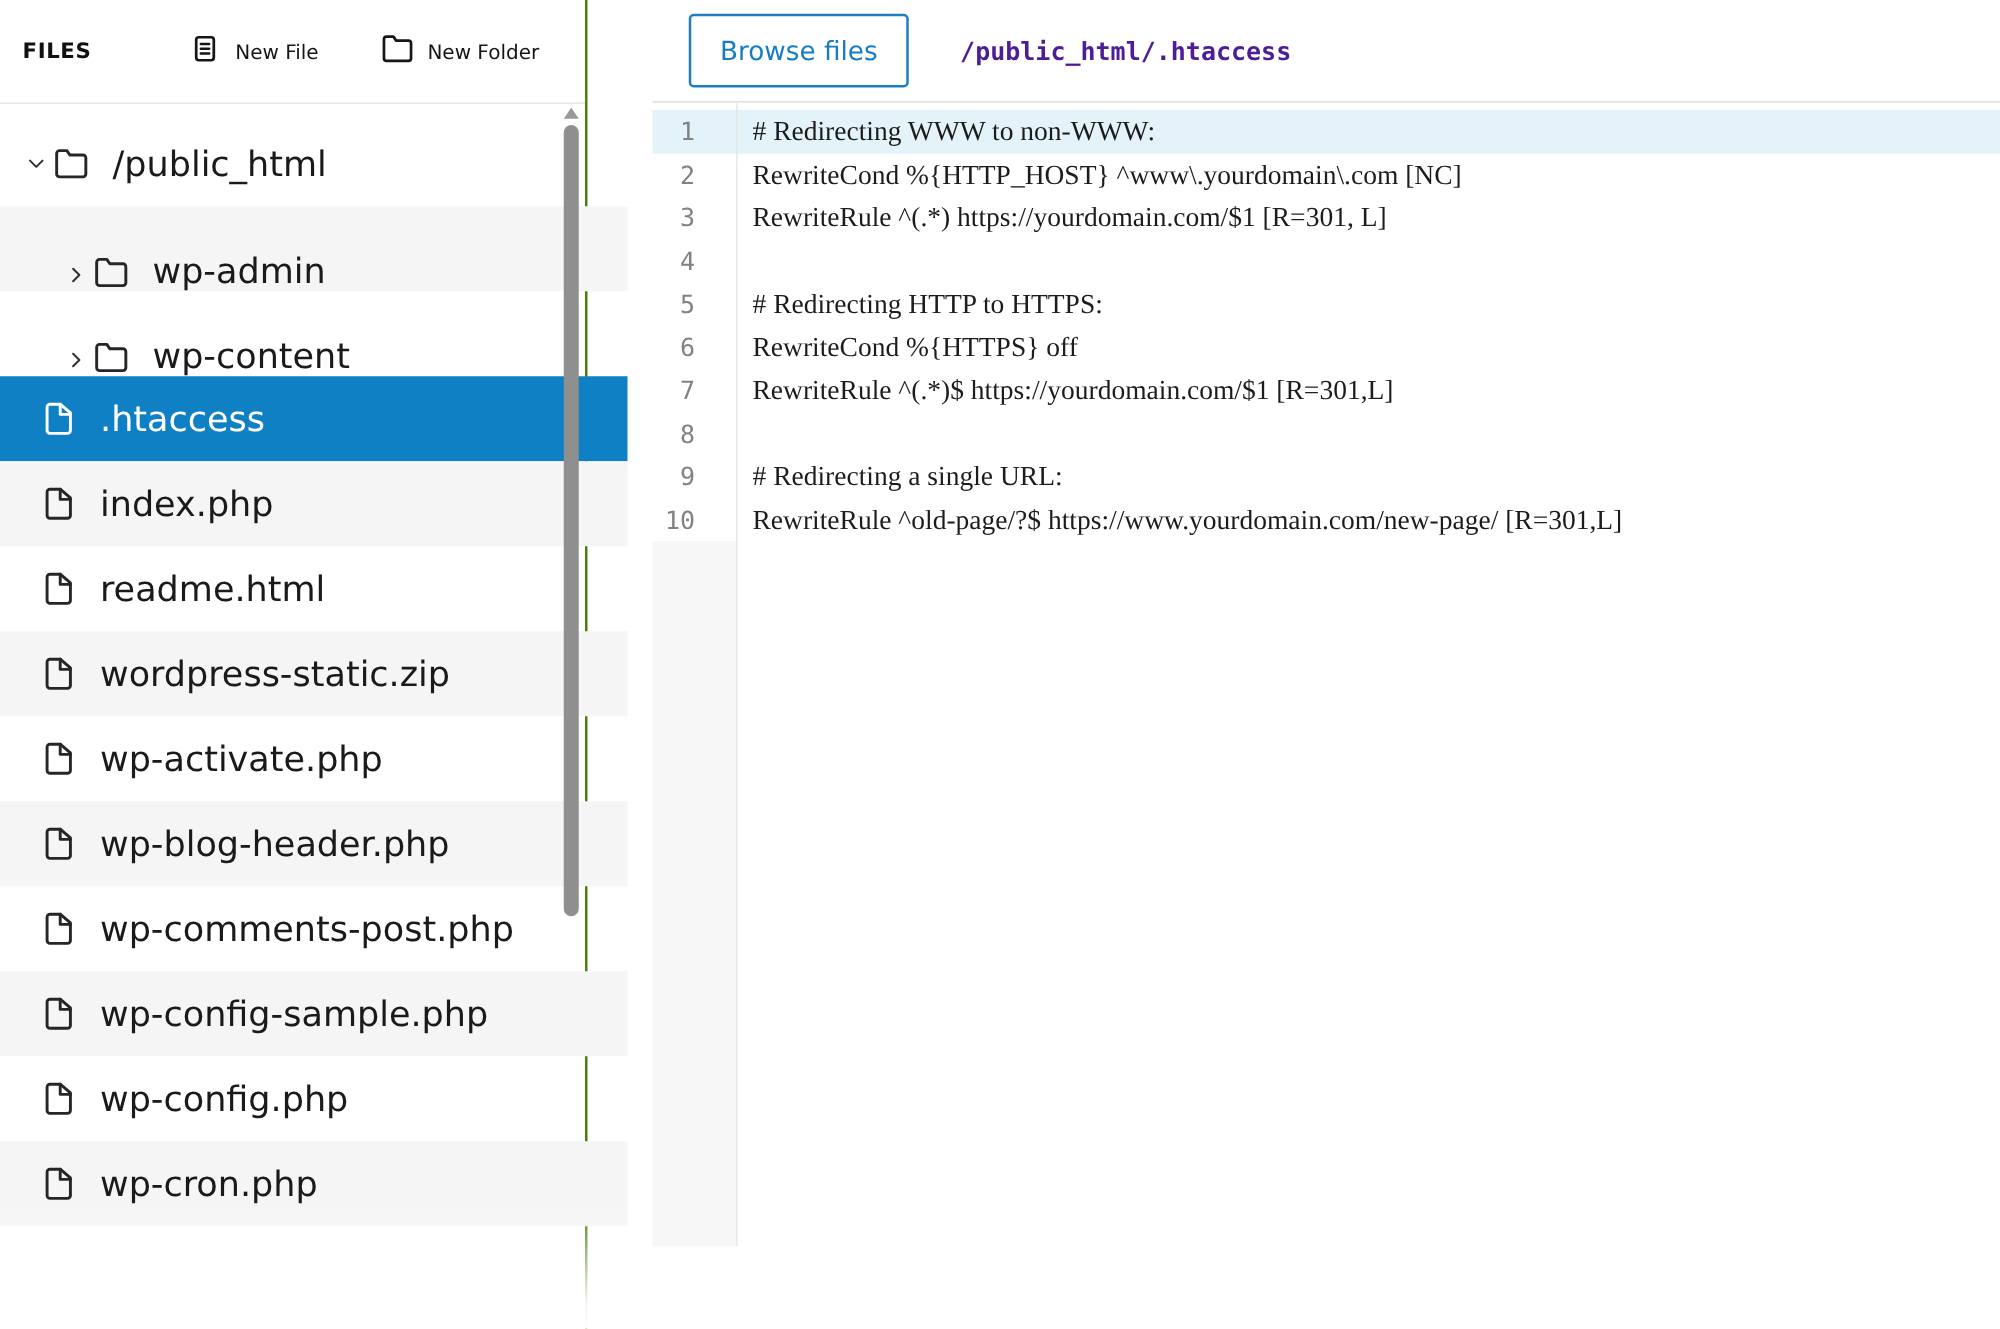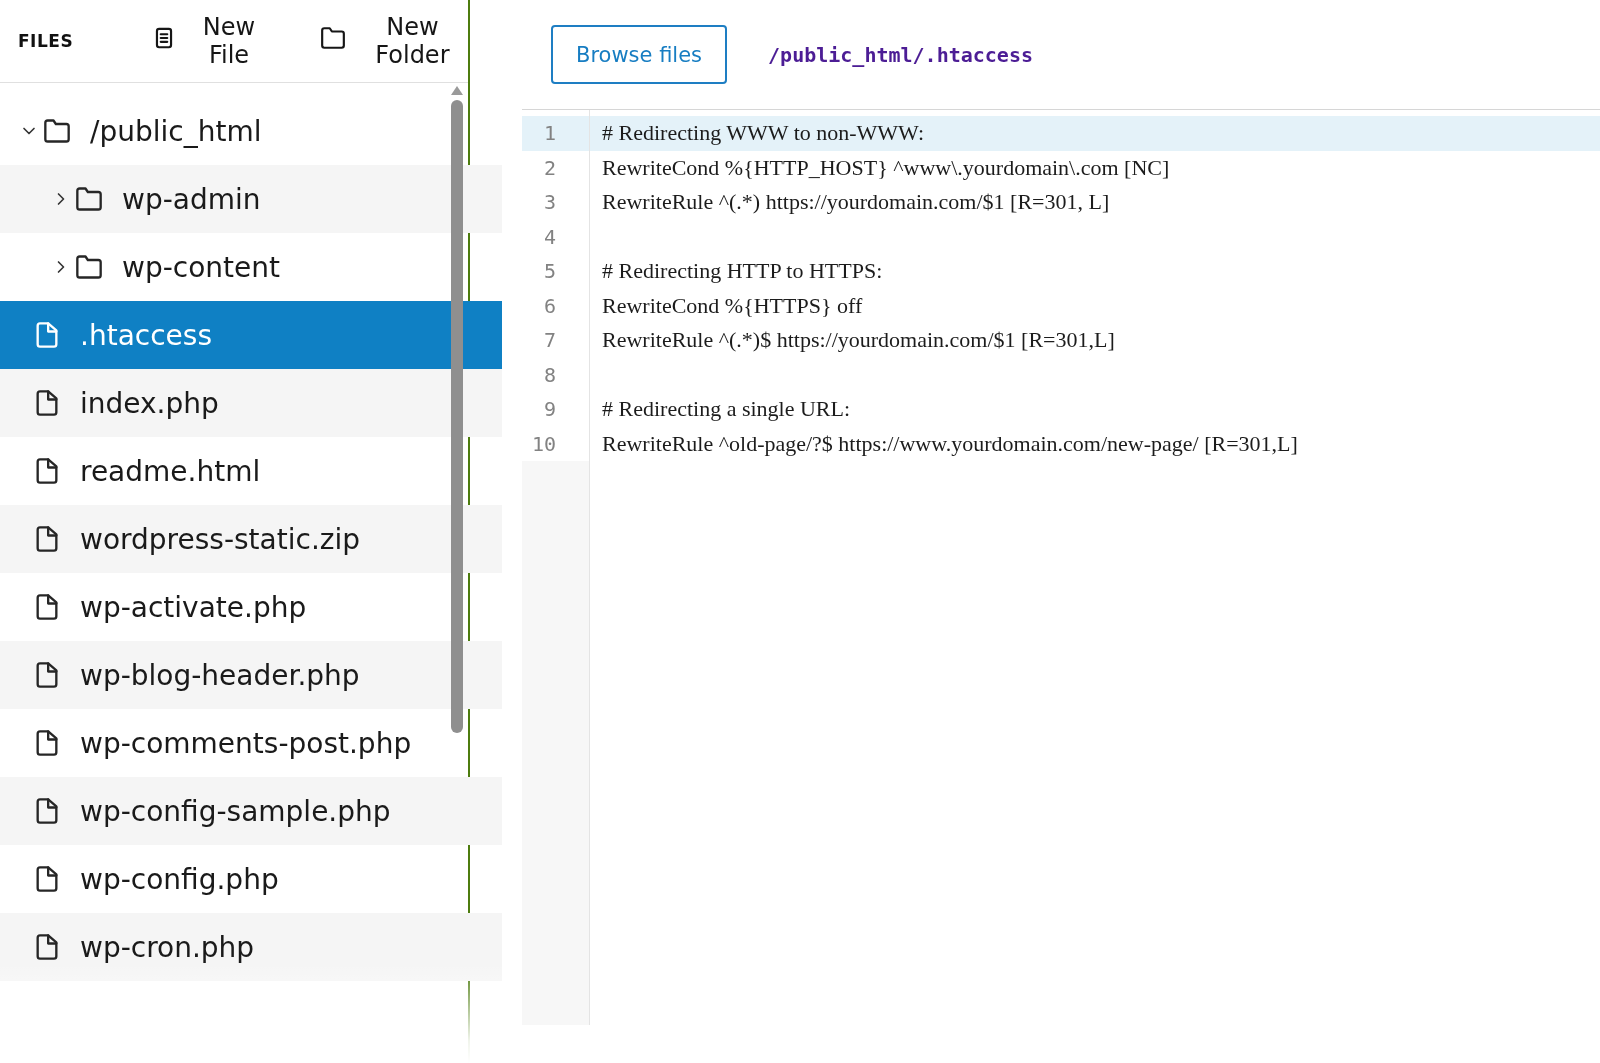--- a/index.html
+++ b/index.html
@@ -6,32 +6,32 @@
   html,body { width:1600px; height:1063px; overflow:hidden; background:#fff;
     font-family:"DejaVu Sans","Liberation Sans",sans-serif; color:#1c1c1c; }
 
   
   .sidebar { position:absolute; left:0; top:0; width:470px; height:1063px;
     background:#fff; border-right:2px solid #4d7c0f; }
   .sidebar-header { height:83px; border-bottom:1px solid #e0e0e0;
     display:flex; align-items:center; }
   .files-title { margin-left:18px; font-size:17px; font-weight:700; letter-spacing:.5px; color:#111; }
   .hdr-btn { display:flex; align-items:center; gap:11px; background:none; border:none;
-    font-family:inherit; font-size:24px; color:#161616; cursor:pointer; }
+    font-family:inherit; font-size:16px; color:#161616; cursor:pointer; }
   .hdr-btn svg { width:26px; height:26px; }
   #new-file-btn { margin-left:78px; }
   #new-folder-btn { margin-left:50px; }
 
   .tree { padding-top:14px; position:relative; }
   .tree-row { height:68px; width:502px; display:flex; align-items:center; cursor:pointer; }
   .tree-row.stripe { background:#f5f5f5; }
   .tree-row.selected { background:#0f80c4; color:#fff; }
   .tree-row.selected .tree-label { color:#fff; }
   .lvl0 { padding-left:16px; }
-  .lvl1f { padding-left:48px; }
+  .lvl1f { padding-left:48px;align-items:flex-end; }
   .lvl1x { padding-left:32px; }
   .chev { width:26px; height:26px; flex:none; display:flex; align-items:center;
     justify-content:center; color:#333; }
   .chev svg { width:20px; height:20px; }
   .tree-icon { width:30px; height:30px; flex:none; display:flex; align-items:center;
     justify-content:center; color:#262626; }
   .tree-row.selected .tree-icon, .tree-row.selected .chev { color:#fff; }
   .tree-icon svg { width:28px; height:28px; }
   .tree-label { margin-left:18px; font-size:28px; color:#1a1a1a; white-space:nowrap; }
 
@@ -42,21 +42,21 @@
   .sb-thumb { position:absolute; top:100px; left:1px; width:12px; height:633px;
     border-radius:7px; background:#8f8f8f; }
 
   .fade-overlay { position:absolute; left:0; bottom:0; width:502px; height:100px;
     pointer-events:none;
     background:linear-gradient(to bottom, rgba(255,255,255,0) 0%,
       rgba(255,255,255,.55) 45%, rgba(255,255,255,.92) 78%, #ffffff 100%); }
 
   
   .main { position:absolute; left:522px; top:0; width:1078px; height:1063px; background:#fff; }
-  .main-header { height:110px; display:flex; align-items:center;
+  .main-header { height:82px; display:flex; align-items:center;
     border-bottom:1px solid #d6d6d6; }
   .browse-btn { margin-left:29px; height:59px; padding:0 23px; background:#fff;
     border:2px solid #1e7ec3; border-radius:4px; color:#177dc2;
     font-family:inherit; font-size:21px; cursor:pointer; }
   .file-path { margin-left:41px; font-family:"DejaVu Sans Mono","Liberation Mono",monospace;
     font-size:20px; font-weight:600; color:#4c1d95; }
 
   .editor { position:relative; height:953px; cursor:text; }
   .lines { position:relative; padding-top:6px; z-index:1; }
   .cl-row { display:flex; align-items:center; height:34.5px; }

